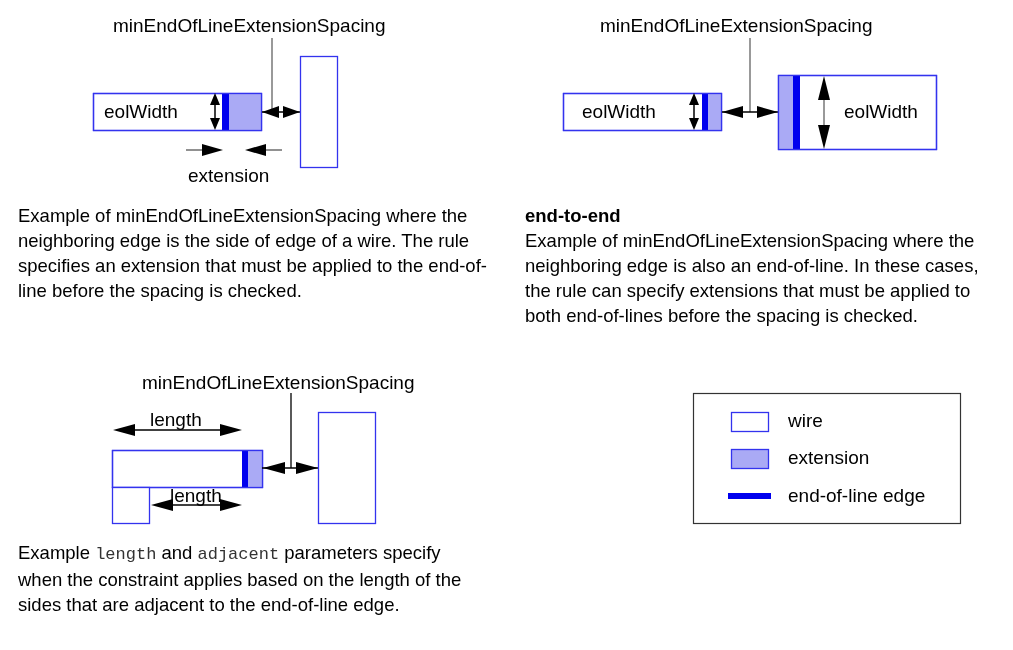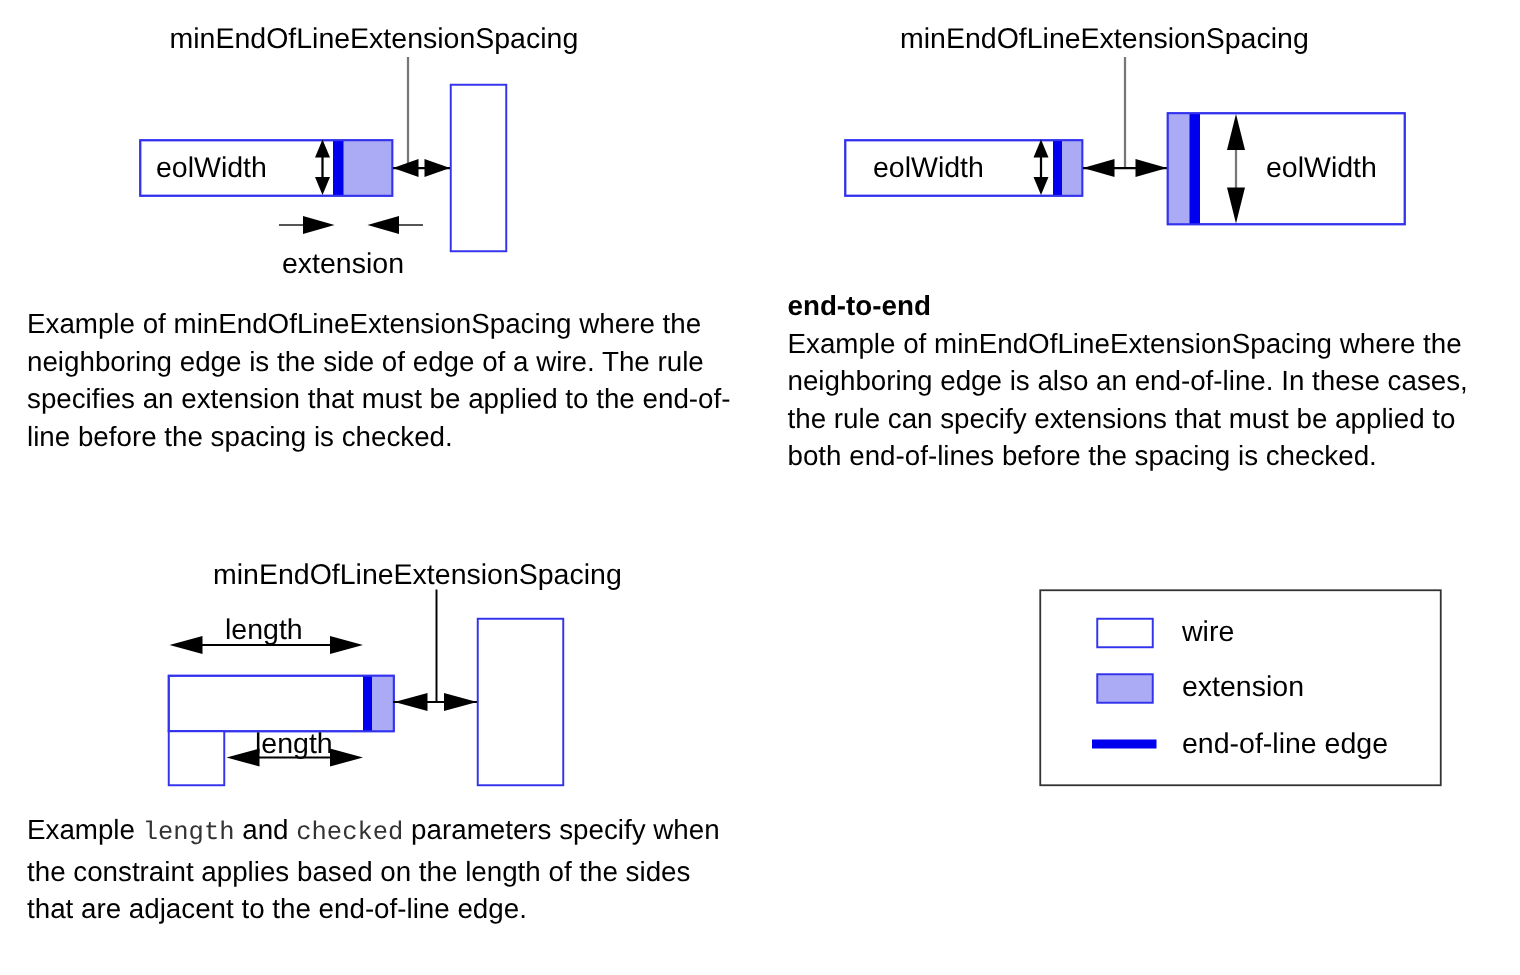--- a/index.html
+++ b/index.html
@@ -109,20 +109,20 @@
     <text class="lbl" x="788" y="464">extension</text>
     <rect x="728" y="493" width="43" height="6" fill="#0000ee"></rect>
     <text class="lbl" x="788" y="502">end-of-line edge</text>
   </g>
 </svg>
 
 <div class="txt" style="left:18px; top:203px; width:480px;">
   <span>Example of minEndOfLineExtensionSpacing where the neighboring edge is the side of edge of a wire. The rule specifies an extension that must be applied to the end-of-line before the spacing is checked.</span>
 </div>
 
-<div class="txt" style="left:525px; top:191px; width:475px;">
+<div class="txt" style="left:525px; top:203px; width:475px;">
   <span class="title">end-to-end</span>
   <span>Example of minEndOfLineExtensionSpacing where the neighboring edge is also an end-of-line. In these cases, the rule can specify extensions that must be applied to both end-of-lines before the spacing is checked.</span>
 </div>
 
 <div class="txt" style="left:18px; top:540px; width:470px;">
-  <span>Example </span><span class="mono">length</span><span> and </span><span class="mono">checked</span><span> parameters specify when the constraint applies based on the length of the sides that are adjacent to the end-of-line edge.</span>
+  <span>Example </span><span class="mono">length</span><span> and </span><span class="mono">adjacent</span><span> parameters specify when the constraint applies based on the length of the sides that are adjacent to the end-of-line edge.</span>
 </div>
 
 </body></html>

